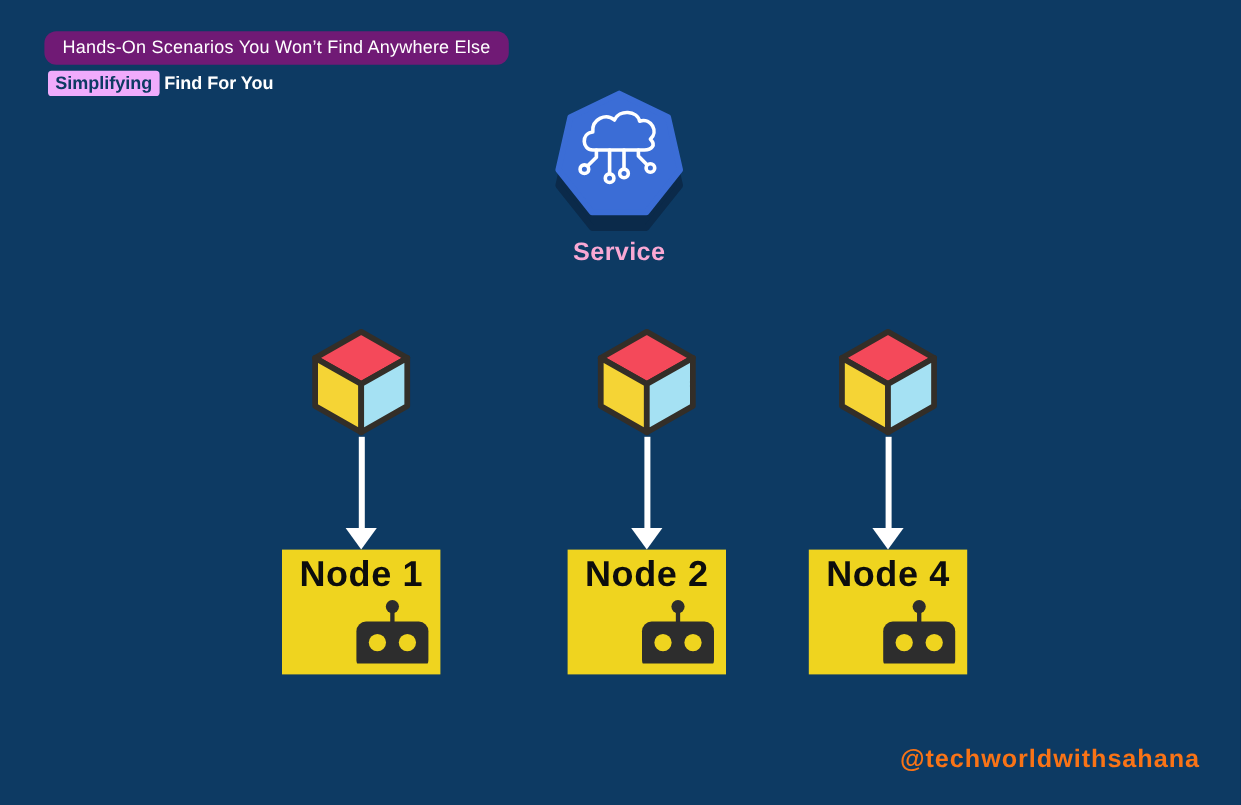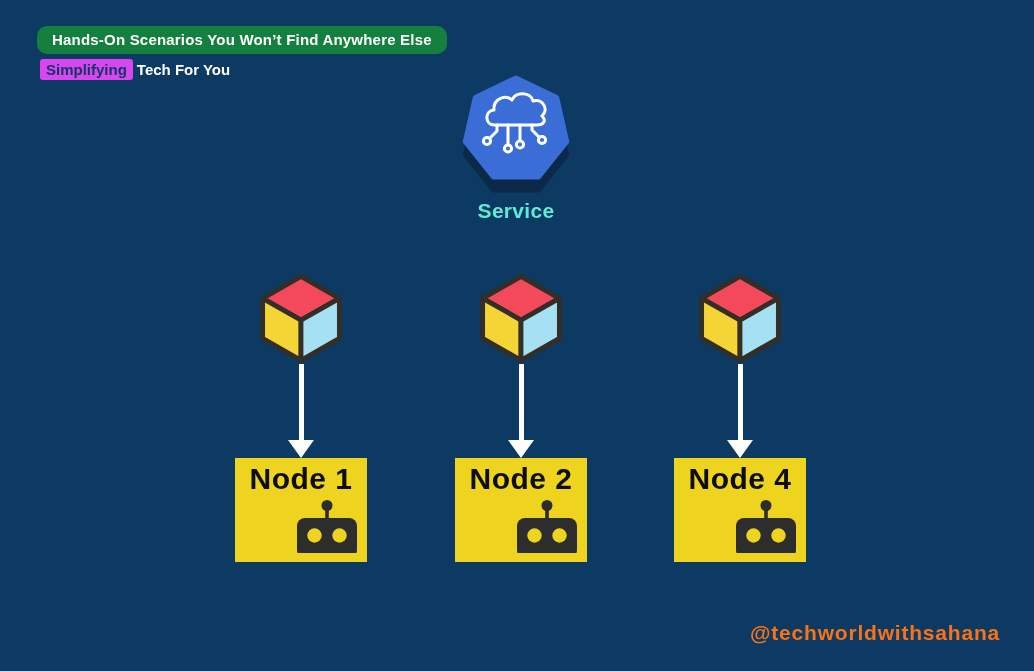--- a/index.html
+++ b/index.html
@@ -9,56 +9,56 @@
   }
   .canvas{
     position:relative;
     width:1034px;height:671px;
     background:#0d3a63;
     overflow:hidden;
   }
   
   .badge{
     position:absolute;left:37px;top:26px;
-    background:#15803d;
+    background:#701a75;
     color:#ffffff;
-    font-weight:bold;font-size:15px;
+    font-weight:normal;font-size:15px;
     line-height:28px;height:28px;
     padding:0 15px;
     border-radius:10px;
     letter-spacing:.2px;
     white-space:nowrap;
   }
   .tagline{
     position:absolute;left:40px;top:61px;
     font-size:15px;font-weight:bold;color:#ffffff;
     white-space:nowrap;
   }
   .tagline .hl{
-    background:#d946ef;
+    background:#f0abfc;
     color:#0d3a63;
     padding:2px 6px;
     border-radius:3px;
     margin-right:4px;
   }
   
   .service-icon{position:absolute;left:461px;top:74px;}
   .service-label{
     position:absolute;left:436px;top:199px;width:160px;
     text-align:center;
-    color:#5eead4;font-size:21px;font-weight:bold;
+    color:#f9a8d4;font-size:21px;font-weight:bold;
     letter-spacing:.3px;
   }
   
   .col{
     position:absolute;top:273px;width:132px;height:289px;
     display:flex;flex-direction:column;align-items:center;
   }
   .col-1{left:235px;}
-  .col-2{left:455px;align-items:center;}
+  .col-2{left:473px;align-items:center;}
   .col-3{left:674px;}
   .cube{display:block;}
   .arrow{
     width:26px;height:94px;
     display:flex;flex-direction:column;align-items:center;
   }
   .arrow .stem{width:5px;height:76px;background:#ffffff;}
   .arrow .head{
     width:0;height:0;
     border-left:13px solid transparent;
@@ -86,21 +86,21 @@
   }
 </style>
 </head>
 <body>
 
 <div class="canvas">
 
   <div class="badge">Hands-On Scenarios You Won’t Find Anywhere Else</div>
 
   <div class="tagline">
-    <span class="hl">Simplifying</span><span>Tech For You</span>
+    <span class="hl">Simplifying</span><span>Find For You</span>
   </div>
 
   <svg class="service-icon" width="110" height="122" viewBox="-55 -56 110 122" aria-hidden="true">
     <polygon points="0,-39 40.7,-19.4 50.7,24.6 22.6,59.9 -22.6,59.9 -50.7,24.6 -40.7,-19.4" fill="#0b2a4a" stroke="#0b2a4a" stroke-width="5" stroke-linejoin="round"></polygon>
     <polygon points="0,-52 40.7,-32.4 50.7,11.6 22.6,46.9 -22.6,46.9 -50.7,11.6 -40.7,-32.4" fill="#3b6dd6" stroke="#3b6dd6" stroke-width="5" stroke-linejoin="round"></polygon>
     <g fill="none" stroke="#ffffff" stroke-width="3" stroke-linecap="round" stroke-linejoin="round">
       <path d="M -22,-5 C -31,-5 -32,-19 -22,-20 C -23,-31 -11,-36 -4,-30 C 0,-39 15,-38 17,-29 C 27,-32 33,-20 26,-14 C 31,-9 27,-5 21,-5 Z"></path>
       <path d="M -19,-5 L -19,1 L -26,8"></path>
       <path d="M -8,-5 L -8,14"></path>
       <path d="M 4,-5 L 4,10"></path>

